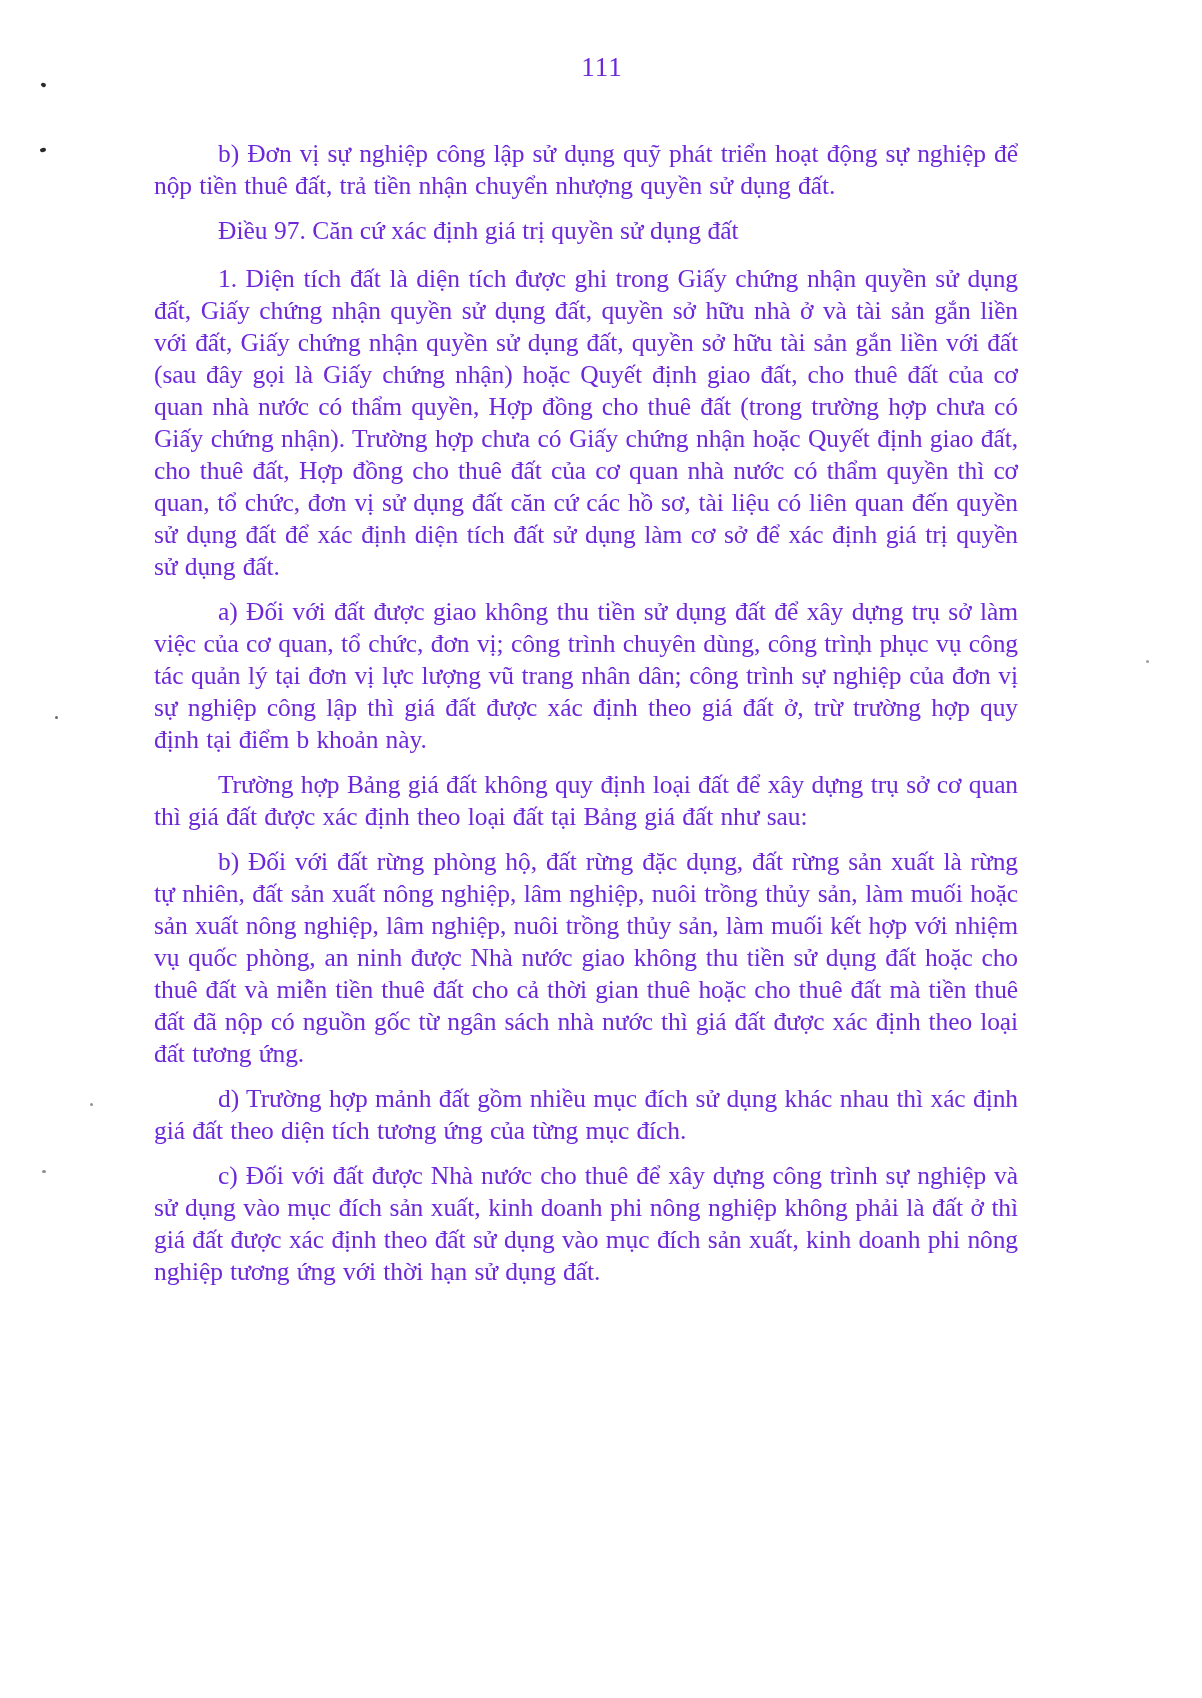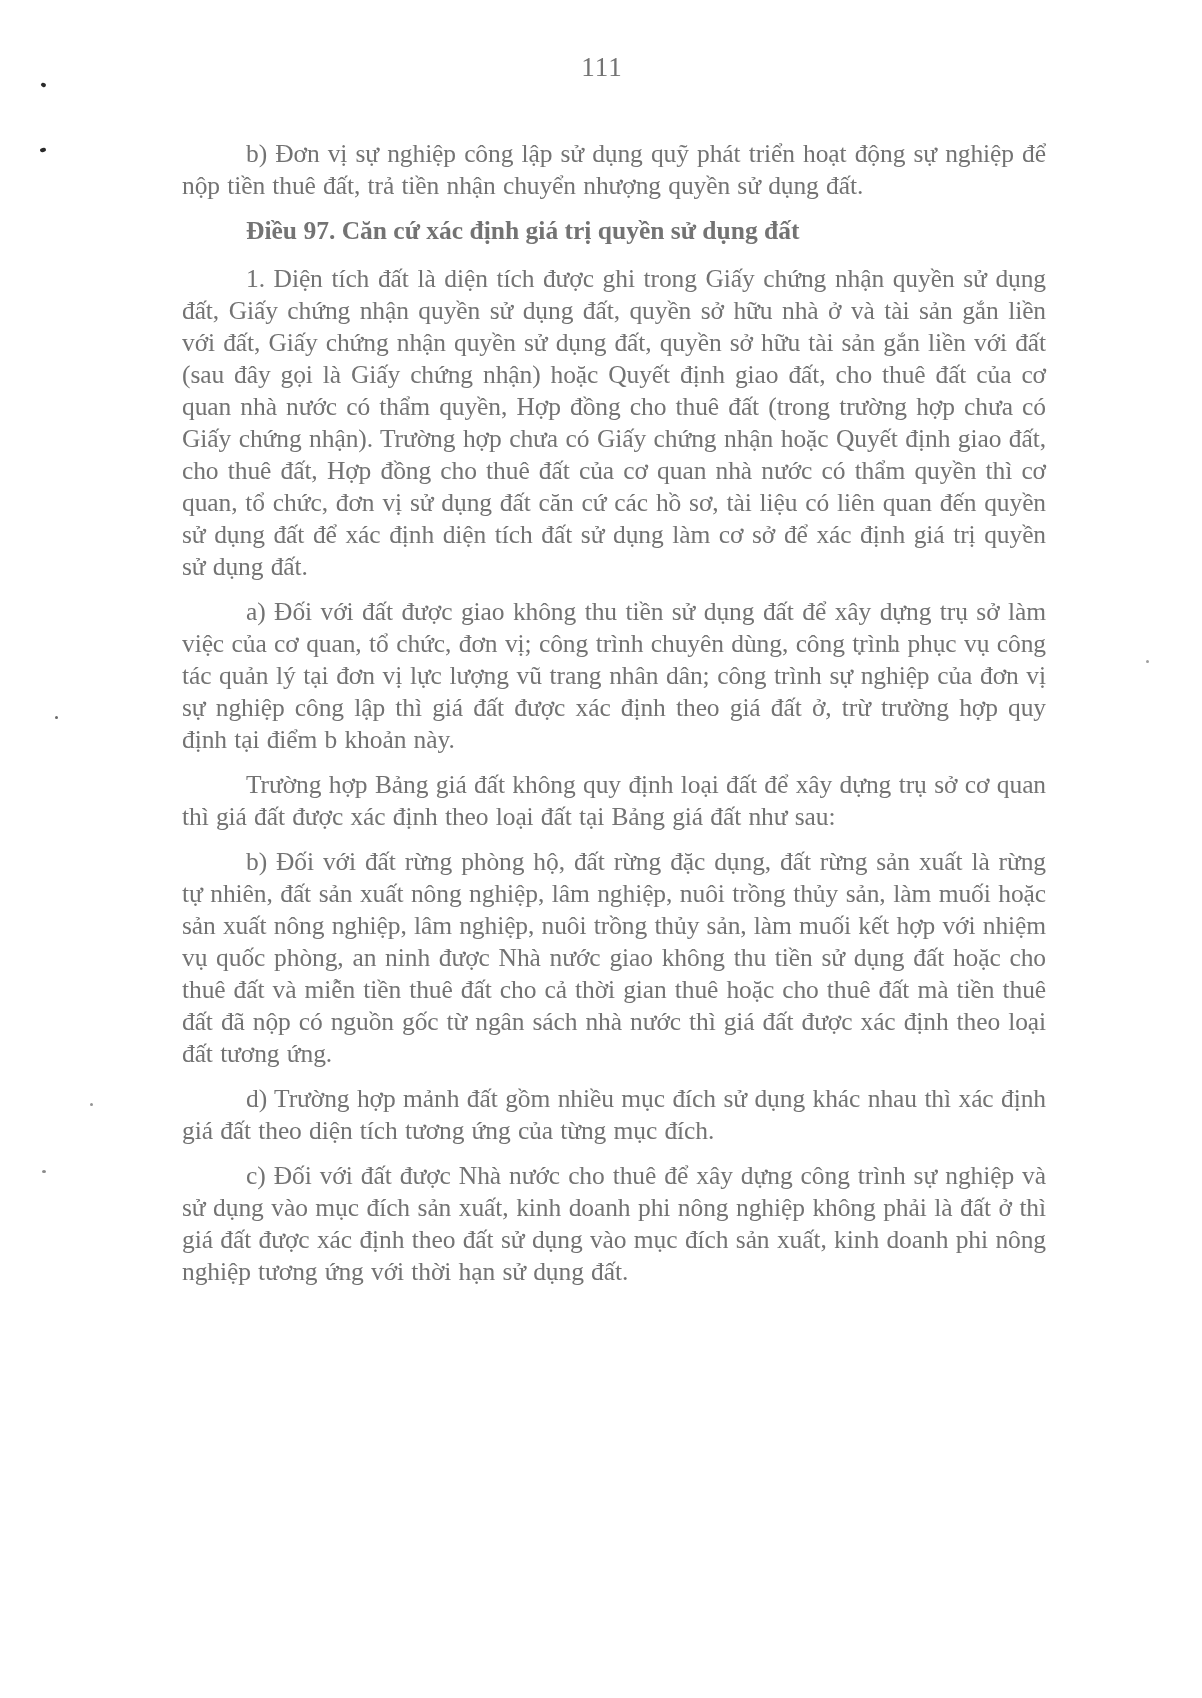--- a/index.html
+++ b/index.html
@@ -7,51 +7,51 @@
     padding: 0;
     background: #ffffff;
   }
   .page {
     position: relative;
     width: 1202px;
     height: 1336px;
     background: #ffffff;
     overflow: hidden;
     font-family: "Liberation Serif", "DejaVu Serif", serif;
-    color: #737373;
+    color: #6d28d9;
   }
   .page-number {
     position: absolute;
     top: 52px;
     left: 170px;
     width: 864px;
     text-align: center;
     font-size: 27px;
     letter-spacing: 1px;
   }
   .body-text {
     position: absolute;
     top: 138px;
-    left: 182px;
+    left: 154px;
     width: 864px;
   }
   .para {
     margin: 0 0 13px 0;
     font-size: 25.5px;
     line-height: 32px;
     text-align: justify;
     text-indent: 64px;
     letter-spacing: -0.1px;
     word-spacing: 1px;
   }
   .heading {
     margin: 3px 0 16px 0;
     font-size: 25.5px;
     line-height: 32px;
-    font-weight: bold;
+    font-weight: normal;
     text-indent: 64px;
     letter-spacing: 0;
   }
   
   .speck {
     position: absolute;
     background: #2a2a2a;
     border-radius: 50%;
   }
   .speck.s1 { left: 41px;  top: 83px;   width: 5px; height: 4px; transform: rotate(20deg); }

